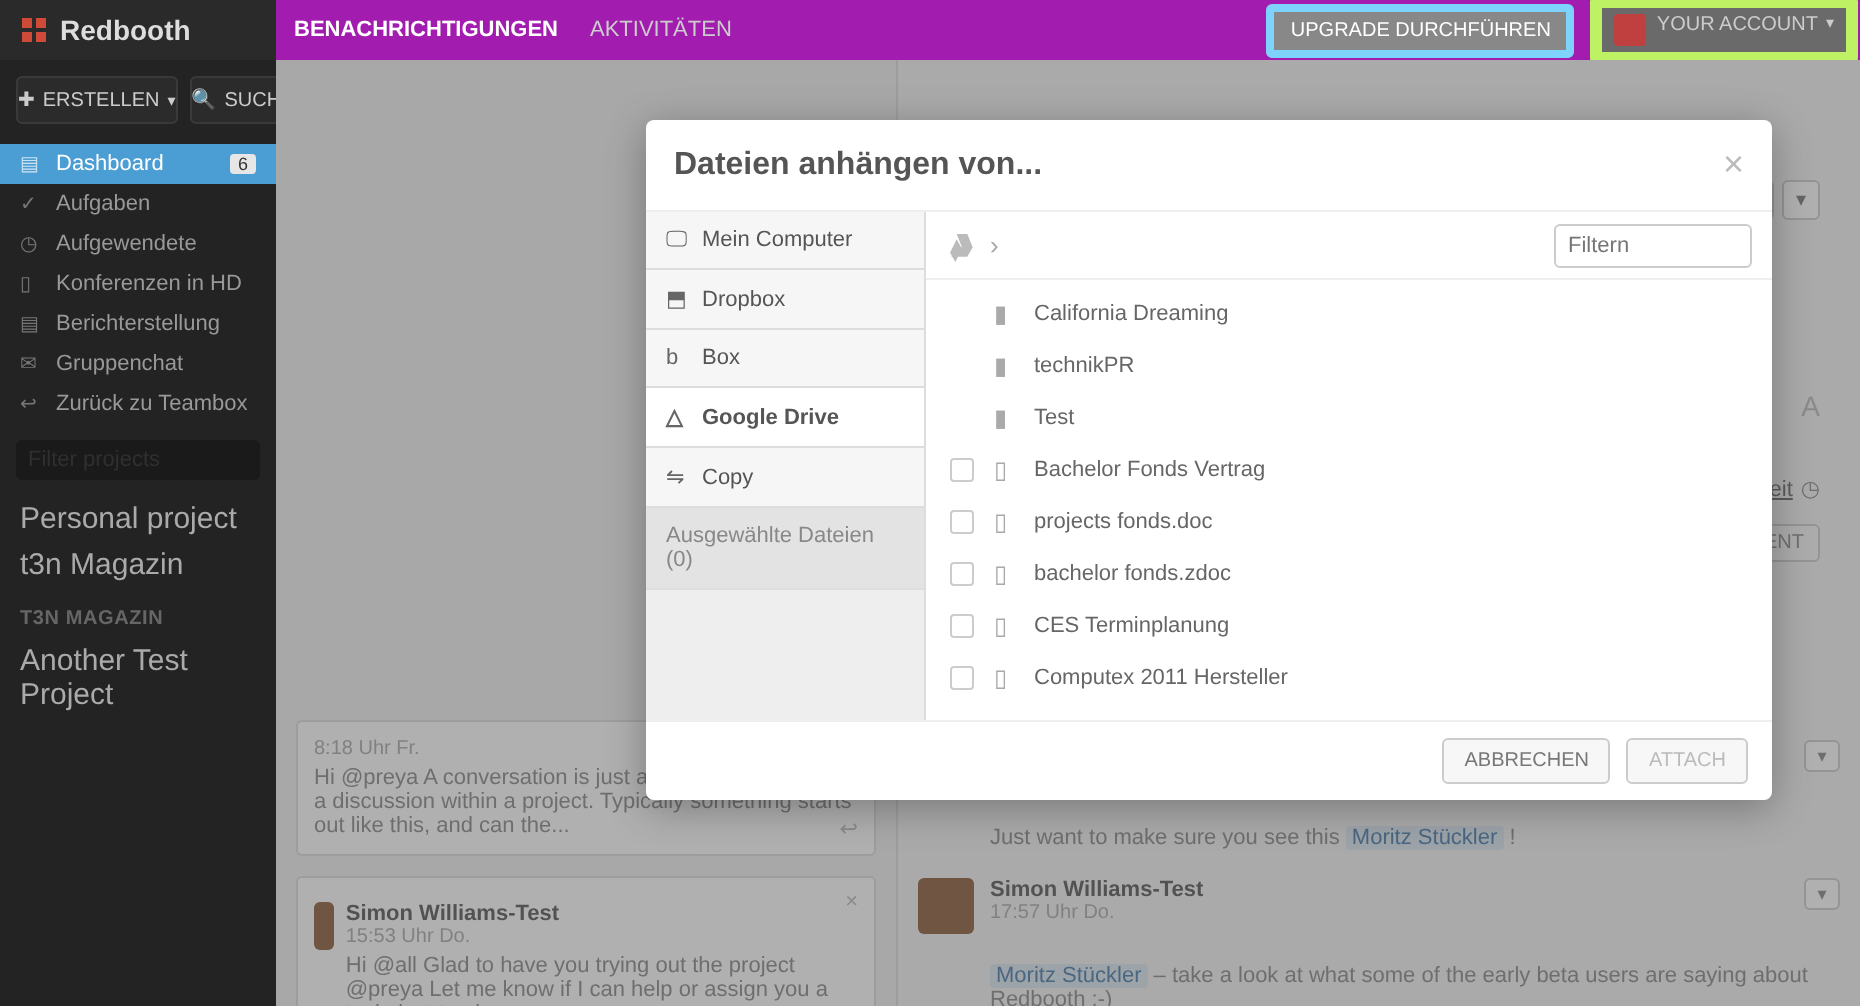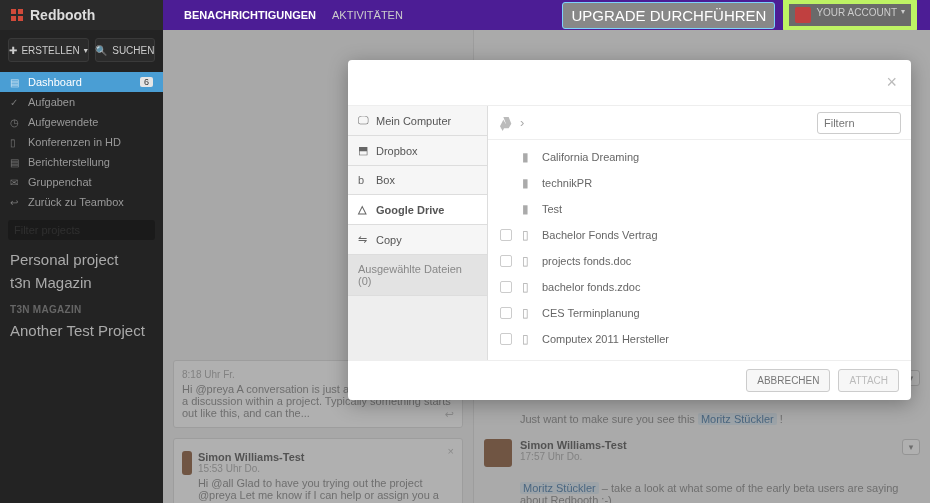--- a/index.html
+++ b/index.html
@@ -1,38 +1,38 @@
 <!DOCTYPE html>
 <html><head>
 <meta charset="utf-8">
 <style>
 *{box-sizing:border-box;margin:0;padding:0;font-family:"Helvetica Neue",Arial,sans-serif}
 body{width:930px;height:503px;overflow:hidden;background:#e8e8e8;font-size:12px;color:#555}
 .app{display:flex;height:503px}
-.sidebar{width:163px;background:#232323;color:#bbb;flex-shrink:0}
+.sidebar{width:138px;background:#232323;color:#bbb;flex-shrink:0}
 .brand{display:flex;align-items:center;height:30px;padding:0 10px;background:#2a2a2a;color:#ddd;font-size:14px;font-weight:bold}
 .brand svg{margin-right:6px}
 .sb-btns{display:flex;gap:6px;padding:8px}
 .sb-btn{flex:1;height:24px;border:1px solid #3a3a3a;border-radius:3px;background:#2b2b2b;color:#ccc;font-size:10px;display:flex;align-items:center;justify-content:center;cursor:pointer}
 .sb-plus{display:flex;align-items:center}
 .sb-plus .caret{margin-left:4px;font-size:8px}
 .sb-nav{margin-top:2px}
 .sb-item{display:flex;align-items:center;height:20px;padding:0 10px;font-size:11px;color:#999;cursor:pointer}
 .sb-item.active{background:#4a9ed4;color:#fff}
 .sb-item .ico{width:12px;margin-right:6px;opacity:.7;font-size:10px}
 .sb-item .badge{margin-left:auto;background:#e6e6e6;color:#333;font-size:9px;padding:0 4px;border-radius:2px}
 .sb-filter{margin:8px;padding:4px 6px;background:#1a1a1a;border-radius:3px;color:#444;font-size:11px}
 .sb-head{padding:10px 10px 4px;font-size:10px;font-weight:bold;color:#666;letter-spacing:.3px}
 .sb-link{padding:3px 10px;font-size:15px;color:#aaa;cursor:pointer}
 .main{flex:1;display:flex;flex-direction:column;background:#f1f1f1;position:relative}
-.topbar{height:30px;background:#4c1d95;display:flex;align-items:center;padding:0 13px;color:#ccc;font-size:11px;flex-shrink:0}
+.topbar{height:30px;background:#a21caf;display:flex;align-items:center;padding:0 1px;color:#ccc;font-size:11px;flex-shrink:0}
 .tb-tab{padding:0 8px;height:30px;display:flex;align-items:center;cursor:pointer}
 .tb-tab.active{color:#fff;font-weight:bold}
 .topbar .spacer{flex:1}
-.tb-upgrade{background:#888;border:1px solid #7dd3fc;color:#fff;font-size:15px;padding:4px 8px;border-radius:3px;margin-right:8px;cursor:pointer}
+.tb-upgrade{background:#888;border:4px solid #7dd3fc;color:#fff;font-size:10px;padding:4px 8px;border-radius:3px;margin-right:8px;cursor:pointer}
 .tb-account{display:flex;align-items:flex-start;background:#6a6a6a;border:6px solid #bef264;padding:3px 6px;border-radius:3px;font-size:10px;cursor:pointer}
 .tb-account .av{width:16px;height:16px;background:#c04040;border-radius:2px;margin-right:5px}
 .content{flex:1;position:relative;overflow:hidden}
 .bg-col{position:absolute;top:0;bottom:0}
 .bg-l{left:0;width:310px;padding:10px}
 .bg-r{left:310px;right:0;padding:10px;border-left:1px solid #ddd;background:#f4f4f4}
 .pill{position:absolute;right:20px;top:60px;display:flex;gap:4px}
 .pill .p{border:1px solid #ccc;background:#fff;padding:3px 6px;border-radius:3px;font-size:10px;color:#777}
 .conv{padding:8px;border:1px solid #ddd;background:#fff;border-radius:3px;font-size:11px;color:#888;margin-bottom:10px;position:relative}
 .conv .title{color:#555;font-weight:bold;margin-bottom:4px}
@@ -57,21 +57,21 @@
 .m-left{width:140px;background:#eee;border-right:1px solid #ddd;display:flex;flex-direction:column}
 .src{padding:8px 10px;font-size:11px;color:#555;border-bottom:1px solid #ddd;display:flex;align-items:center;cursor:pointer;background:#f6f6f6}
 .src.active{background:#fff;font-weight:bold}
 .src .si{width:12px;margin-right:6px;font-size:11px;color:#666}
 .sel{padding:8px 10px;font-size:11px;color:#888;background:#e3e3e3;border-bottom:1px solid #ddd}
 .m-right{flex:1;display:flex;flex-direction:column}
 .m-tool{height:34px;display:flex;align-items:center;padding:0 10px;border-bottom:1px solid #eee}
 .m-tool .gd{width:16px;height:16px;margin-right:6px}
 .m-tool .crumb{color:#aaa;font-size:13px}
 .m-tool .spacer{flex:1}
-.m-tool input{width:84px;padding:4px 6px;border:1px solid #ccc;border-radius:3px;font-size:11px;color:#555}
+.m-tool input{width:99px;padding:4px 6px;border:1px solid #ccc;border-radius:3px;font-size:11px;color:#555}
 .files{flex:1;overflow:auto;padding:4px 0}
 .frow{display:flex;align-items:center;height:26px;padding:0 12px;font-size:11px;color:#666;cursor:pointer}
 .frow .cb{width:12px;height:12px;border:1px solid #ccc;border-radius:2px;margin-right:10px;visibility:hidden}
 .frow.file .cb{visibility:visible}
 .frow .fi{width:12px;margin-right:8px;color:#aaa;font-size:12px}
 .m-foot{border-top:1px solid #eee;padding:8px 12px;display:flex;justify-content:flex-end;gap:8px}
 .m-foot button{padding:5px 10px;font-size:10px;border:1px solid #ccc;border-radius:3px;background:#f7f7f7;color:#777;cursor:pointer}
 .m-foot .attach{color:#bbb}
 </style>
 </head>
@@ -200,20 +200,21 @@
             <div class="body"><span class="mention">Moritz Stückler</span><span> – take a look at what some of the early beta users are saying about Redbooth :-)</span></div>
           </div>
           <div class="drop">▾</div>
         </div>
       </div>
 
       <div class="overlay"></div>
 
       <div class="modal">
         <div class="m-head">
+          <h2>Dateien anhängen von...</h2>
           <div class="close">×</div>
         </div>
         <div class="m-body">
           <div class="m-left">
             <div class="src">
                 <span class="si">🖵</span>
                 <span>Mein Computer</span>
               </div>
             <div class="src">
                 <span class="si">⬒</span>

